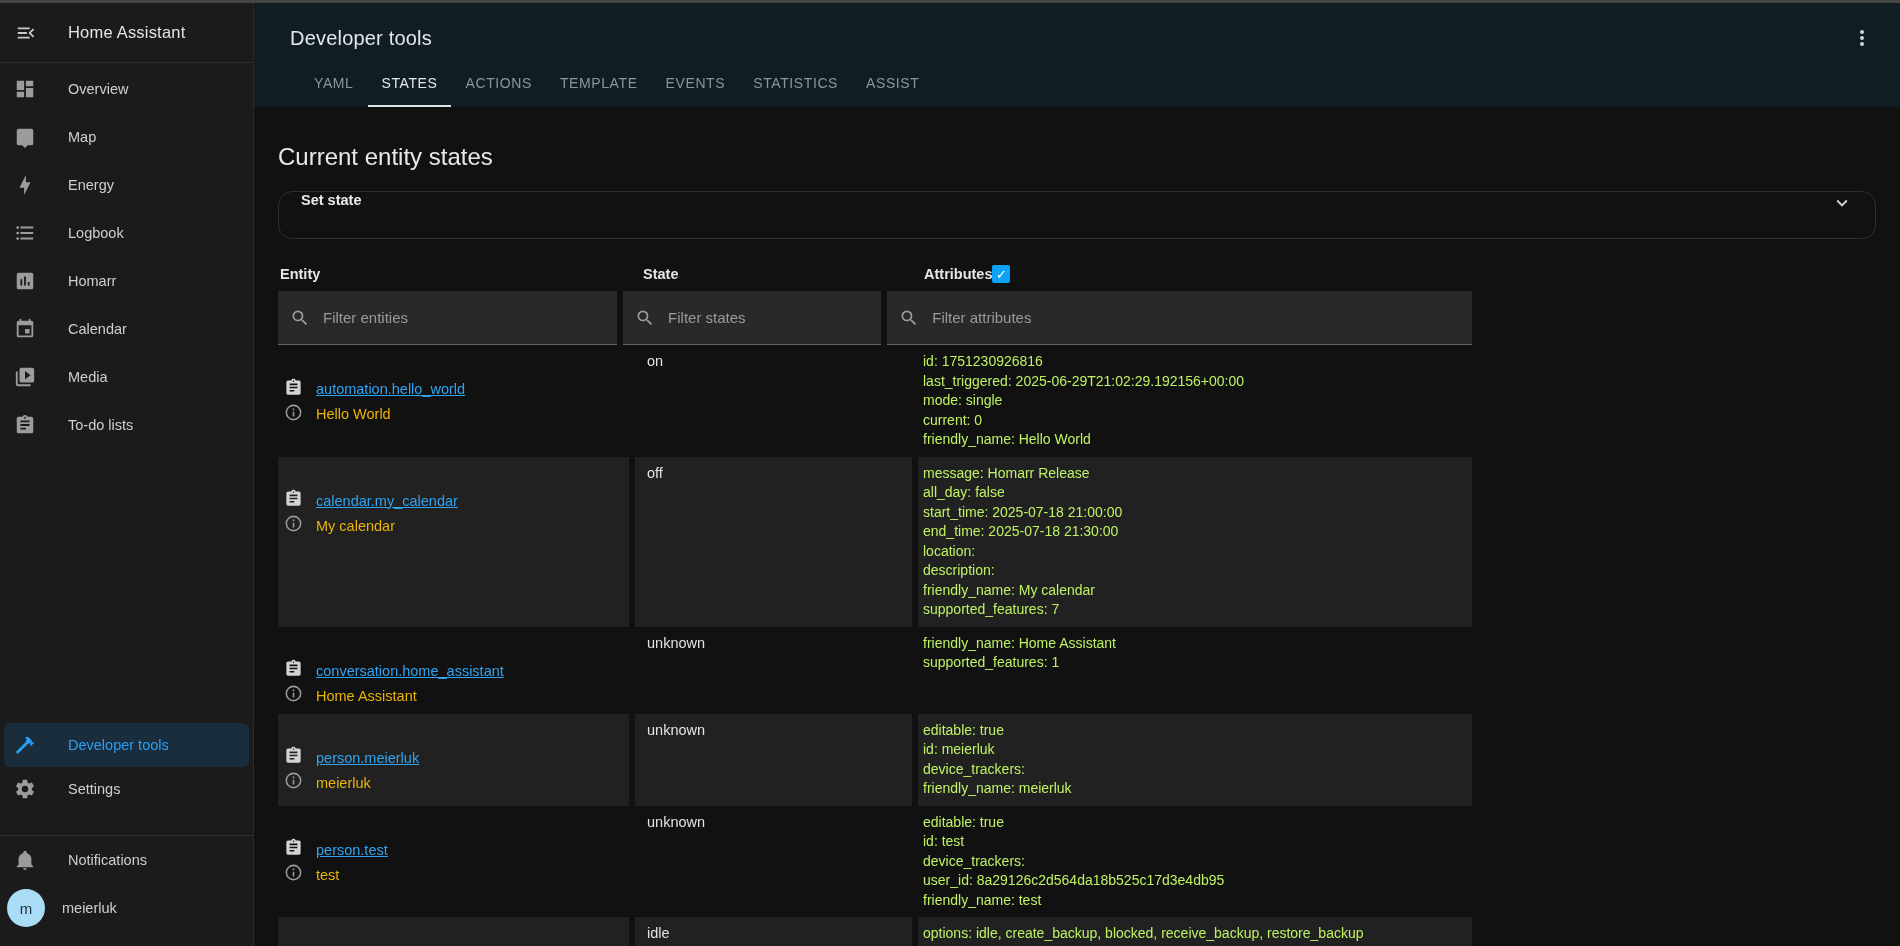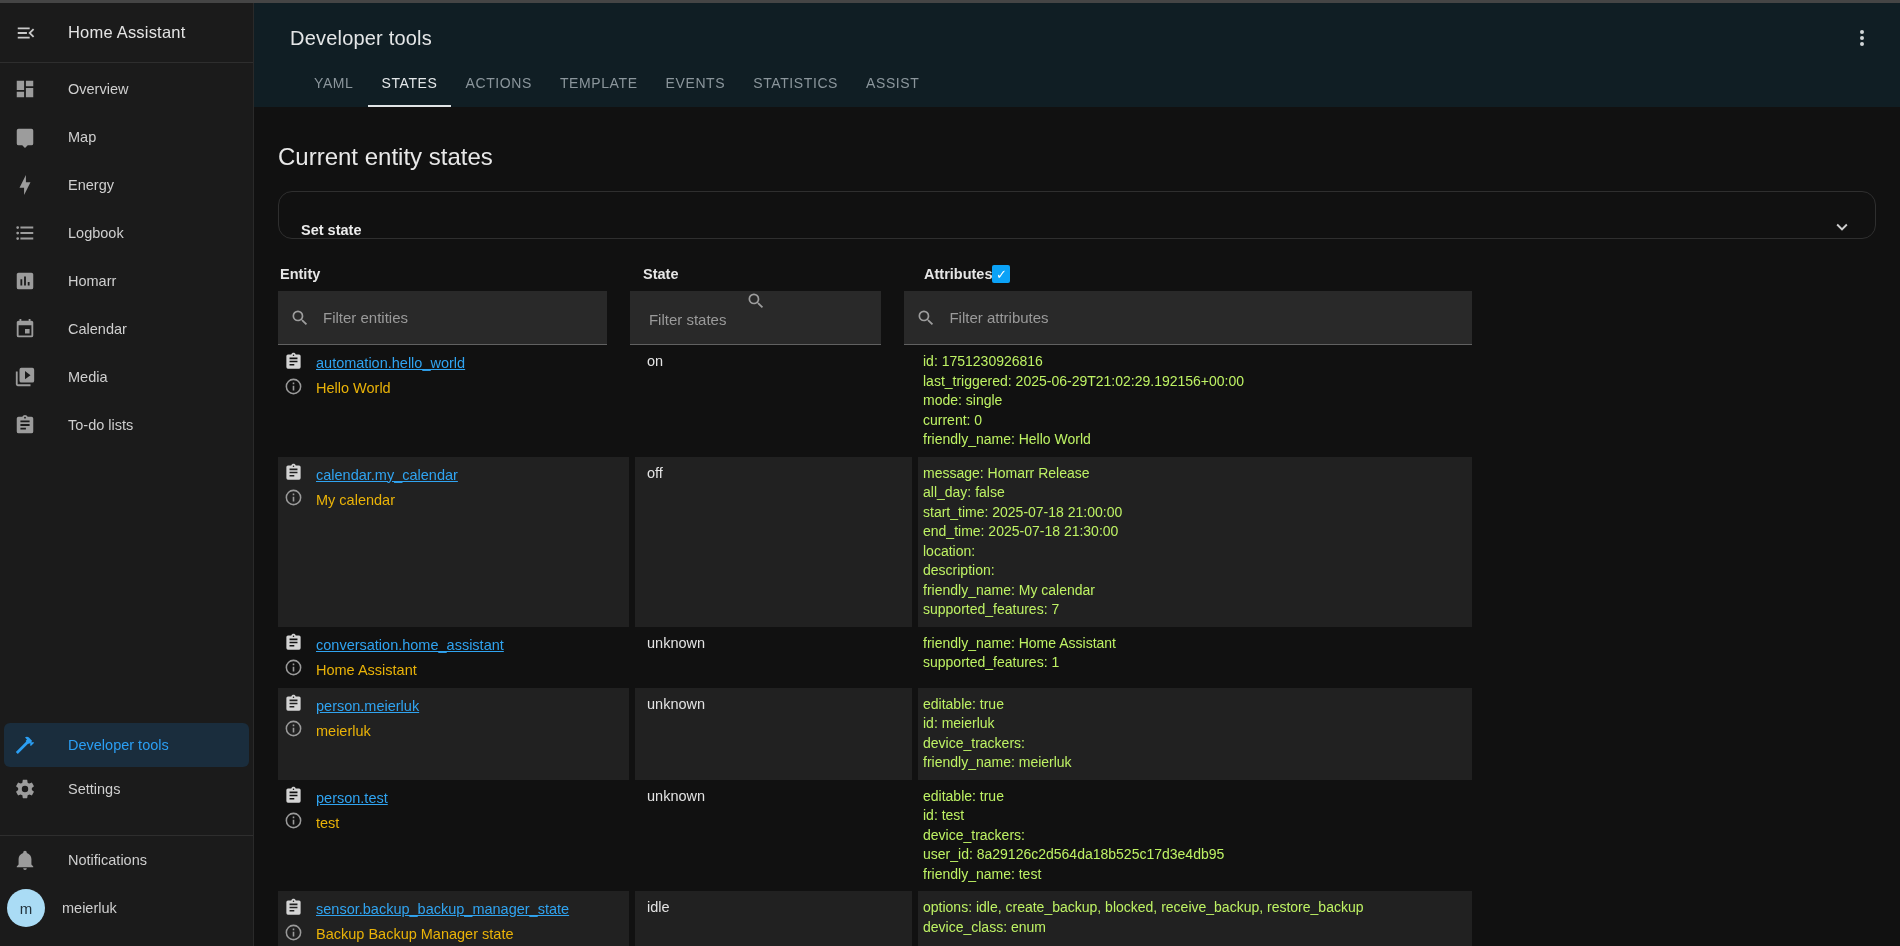--- a/index.html
+++ b/index.html
@@ -37,43 +37,43 @@
   .topbar-title { flex:1; font-size:20px; font-weight:400; color:#e4e6e7; letter-spacing:.2px; }
   .dots-btn { width:24px; height:24px; cursor:pointer; }
   .dots-btn svg { width:24px; height:24px; fill:#d2d6d8; }
   .tabs { display:flex; padding-left:46px; flex:1; }
   .tab { display:flex; align-items:center; padding:0 14px; font-size:14px; font-weight:500; letter-spacing:.6px; color:#8b969c; border-bottom:2px solid transparent; cursor:pointer; background:none; border-top:none; border-left:none; border-right:none; font-family:inherit; }
   .tab.active { color:#e3e7e9; border-bottom-color:#e0e4e6; }
 
   .content { flex:1; padding:0 24px; overflow:hidden; }
   .page-heading { margin-top:36px; font-size:24px; font-weight:400; color:#e8e8e8; }
 
-  .set-state { margin-top:20px; height:48px; border:1px solid #2f2f2f; border-radius:14px; display:flex; align-items:flex-end; justify-content:space-between; padding:0 22px; cursor:pointer; }
+  .set-state { margin-top:20px; height:48px; border:1px solid #2f2f2f; border-radius:14px; display:flex; align-items:flex-start; justify-content:space-between; padding:0 22px; cursor:pointer; }
   .set-state-label { font-size:14.5px; font-weight:700; color:#ececec; }
   .chevron svg { width:22px; height:22px; fill:#cfcfcf; display:block; }
 
   .table { margin-top:22px; width:1194px; }
   .thead { display:flex; gap:6px; align-items:center; height:26px; font-size:14.5px; font-weight:700; color:#e6e6e6; }
   .th-entity { width:351px; padding-left:2px; }
   .th-state  { width:277px; padding-left:8px; }
   .th-attr   { width:554px; padding-left:6px; display:flex; align-items:center; }
   .checkbox { width:18px; height:18px; border-radius:2px; background:#0ba2f7; color:#fff; font-size:13px; font-weight:700; display:flex; align-items:center; justify-content:center; cursor:pointer; }
 
-  .filters { display:flex; gap:23px; margin-top:4px; height:54px; }
+  .filters { display:flex; gap:6px; margin-top:4px; height:54px; }
   .filter-cell { background:#292929; border-bottom:1px solid #616161; display:flex; align-items:center; padding:0 12px; }
   .filter-cell svg { width:20px; height:20px; fill:#9d9d9d; flex:0 0 20px; }
   .filter-cell input { background:transparent; border:none; outline:none; color:#ddd; font-size:15px; margin-left:13px; width:100%; font-family:inherit; }
   .filter-cell input::placeholder { color:#9a9a9a; }
-  .f-entity { width:351px; } .f-state { width:267px;flex-direction:column; } .f-attr { width:606px; }
+  .f-entity { width:351px; } .f-state { width:267px; } .f-attr { width:606px; }
 
   .row { display:flex; gap:6px; }
   .row.shaded .cell { background:#212121; }
   .cell { min-height:100%; }
   .entity-cell { width:351px; padding:7px 10px 7px 6px; }
-  .entity-line { display:flex; align-items:center; height:22px; }
+  .entity-line { display:flex; align-items:center; height:22px;margin-top:26px; }
   .entity-line + .entity-line { margin-top:3px; }
   .entity-line svg { width:19px; height:19px; flex:0 0 19px; }
   .copy-icon svg { fill:#d4d4d4; }
   .info-icon svg { fill:#9a9a9a; }
   .entity-link { margin-left:13px; font-size:14.5px; color:#30a4f1; text-decoration:underline; cursor:pointer; white-space:nowrap; }
   .friendly { margin-left:13px; font-size:14.5px; color:#eab308; white-space:nowrap; }
   .state-cell { width:277px; padding:8px 12px; font-size:14.5px; color:#e3e3e3; }
   .attr-cell { width:554px; padding:7px 10px 7px 5px; }
   .attr-line { font-size:14px; line-height:19.5px; color:#bef264; white-space:nowrap; }
 </style>

